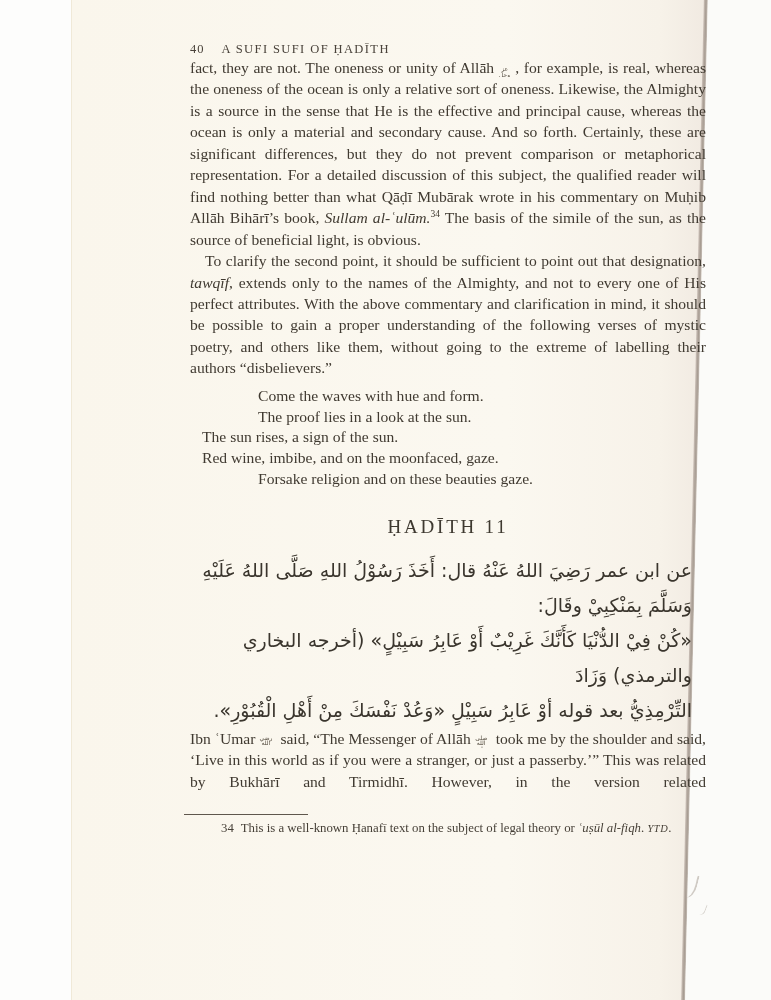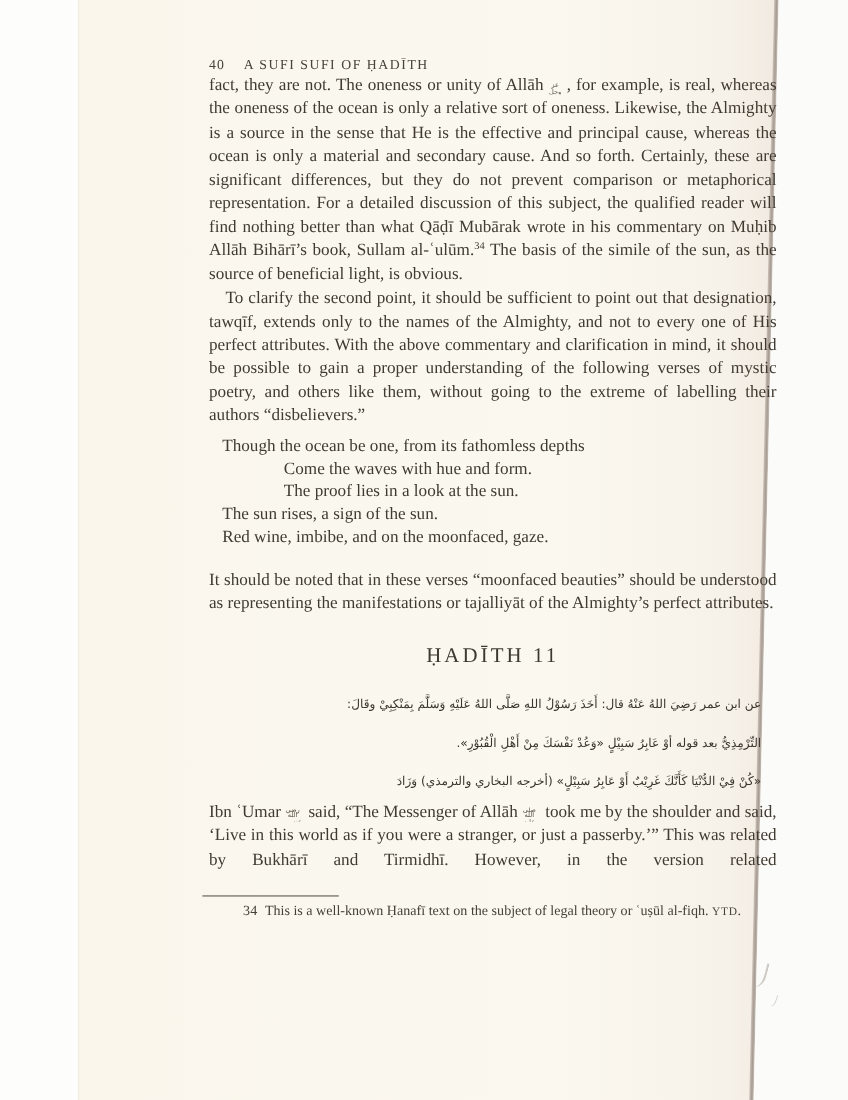--- a/index.html
+++ b/index.html
@@ -25,56 +25,56 @@
   }
   .outside{
     position:absolute;left:708px;top:-8px;width:95px;height:1016px;
     background:#fbfbf9;
     transform-origin:top left;transform:rotate(1.3deg);z-index:4;
   }
   .gutter-left{position:absolute;left:0;top:0;width:71px;height:1000px;background:#fdfdfc;z-index:2;}
 
   
   .text-col{
-    position:absolute;left:190px;top:14px;width:516px;z-index:5;
+    position:absolute;left:190px;top:4px;width:516px;z-index:5;
     color:#403a31;
   }
   .header-row{margin-top:38px;display:flex;align-items:baseline;
     font-size:12.5px;letter-spacing:1.4px;color:#49423a;}
   .page-num{margin-right:17px;letter-spacing:1px;}
   p.body{font-size:15.6px;line-height:21.45px;text-align:justify;margin:0;}
   .p1{margin-top:12px;}
   .indent{text-indent:15px;}
-  .i{}
+  .i{font-style:italic;}
   sup{font-size:9.5px;vertical-align:6px;line-height:0;}
 
   .poem{margin:7px 0 17px 12px;font-size:15.6px;line-height:20.8px;}
   .poem-line{white-space:nowrap;}
   .poem-line.alt{margin-left:56px;}
 
   .hadith-heading{margin-top:26px;text-align:center;font-size:19px;
     letter-spacing:2.8px;color:#3e3930;}
 
   .arabic{
     margin-top:15px;direction:rtl;text-align:right;
     font-family:"DejaVu Sans",sans-serif;
-    font-size:11px;line-height:35px;color:#3a352d;
+    font-size:19px;line-height:35px;color:#3a352d;
     padding-right:14px;padding-left:6px;
   }
   .translation{
     margin-left:27px;margin-top:3px;
     font-size:15.6px;line-height:21.45px;
     text-align:justify;text-align-last:justify;
   }
 
   .footnote-divider{margin-top:22px;margin-left:-6px;width:124px;
     border-top:1.4px solid #5f574d;height:0;}
   .footnote{margin-top:6px;margin-left:31px;font-size:12.8px;color:#453f36;}
   .fn-marker{margin-right:7px;}
-  .fn-ytd{font-size:10.4px;letter-spacing:0.6px;}
+  .fn-ytd{font-size:10.4px;letter-spacing:0.6px;font-style:italic;}
 
   
   .stamp{
     display:inline-block;width:17px;margin:0 2px;
     font-family:"DejaVu Sans",sans-serif;
     font-size:6px;line-height:5.5px;text-align:center;direction:rtl;
     vertical-align:-4px;color:#564e42;overflow:hidden;max-height:13px;
   }
 
   
@@ -101,35 +101,34 @@
     <div class="header-row">
       <span class="page-num">40</span>
       <span>A SUFI SUFI OF ḤADĪTH</span>
     </div>
 
     <p class="body p1"><span>fact, they are not. The oneness or unity of Allāh</span><span class="stamp" lang="ar">عز وجل</span><span>, for example, is real, whereas the oneness of the ocean is only a relative sort of oneness. Likewise, the Almighty is a source in the sense that He is the effective and principal cause, whereas the ocean is only a material and secondary cause. And so forth. Certainly, these are significant differences, but they do not prevent comparison or metaphorical representation. For a detailed discussion of this subject, the qualified reader will find nothing better than what Qāḍī Mubārak wrote in his commentary on Muḥib Allāh Bihārī’s book, </span><span class="i">Sullam al-ʿulūm.</span><sup>34</sup><span> The basis of the simile of the sun, as the source of beneficial light, is obvious.</span></p>
 
     <p class="body indent"><span>To clarify the second point, it should be sufficient to point out that designation, </span><span class="i">tawqīf</span><span>, extends only to the names of the Almighty, and not to every one of His perfect attributes. With the above commentary and clarification in mind, it should be possible to gain a proper understanding of the following verses of mystic poetry, and others like them, without going to the extreme of labelling their authors “disbelievers.”</span></p>
 
     <div class="poem">
-      <div class="poem-line">Though the ocean be one, from its fathomless depths</div>
       <div class="poem-line alt">Come the waves with hue and form.</div>
       <div class="poem-line alt">The proof lies in a look at the sun.</div>
       <div class="poem-line">The sun rises, a sign of the sun.</div>
       <div class="poem-line">Red wine, imbibe, and on the moonfaced, gaze.</div>
+      <div class="poem-line alt">Forsake religion and on these beauties gaze.</div>
     </div>
 
-    <p class="body"><span>It should be noted that in these verses “moonfaced beauties” should be understood as representing the manifestations or </span><span class="i">tajalliyāt</span><span> of the Almighty’s perfect attributes.</span></p>
 
     <div class="hadith-heading">ḤADĪTH 11</div>
 
     <div class="arabic" lang="ar">
       <div>عن ابن عمر رَضِيَ اللهُ عَنْهُ قال: أَخَذَ رَسُوْلُ اللهِ صَلَّى اللهُ عَلَيْهِ وَسَلَّمَ بِمَنْكِبِيْ وقَالَ:</div>
+      <div>«كُنْ فِيْ الدُّنْيَا كَأَنَّكَ غَرِيْبٌ أَوْ عَابِرُ سَبِيْلٍ» (أخرجه البخاري والترمذي) وَزَادَ</div>
       <div>التِّرْمِذِيُّ بعد قوله أوْ عَابِرُ سَبِيْلٍ «وَعُدْ نَفْسَكَ مِنْ أَهْلِ الْقُبُوْرِ».</div>
-      <div>«كُنْ فِيْ الدُّنْيَا كَأَنَّكَ غَرِيْبٌ أَوْ عَابِرُ سَبِيْلٍ» (أخرجه البخاري والترمذي) وَزَادَ</div>
     </div>
 
     <p class="body translation"><span>Ibn ʿUmar</span><span class="stamp" lang="ar">رضي الله عنه</span><span> said, “The Messenger of Allāh</span><span class="stamp" lang="ar">صلى الله عليه وسلم</span><span> took me by the shoulder and said, ‘Live in this world as if you were a stranger, or just a passerby.’” This was related by Bukhārī and Tirmidhī. However, in the version related</span></p>
 
     <div class="footnote-divider"></div>
 
     <div class="footnote"><span class="fn-marker">34</span><span>This is a well-known Ḥanafī text on the subject of legal theory or </span><span class="i">ʿuṣūl al-fiqh</span><span>. </span><span class="fn-ytd">YTD</span><span>.</span></div>
 
   </div>
 </div>

